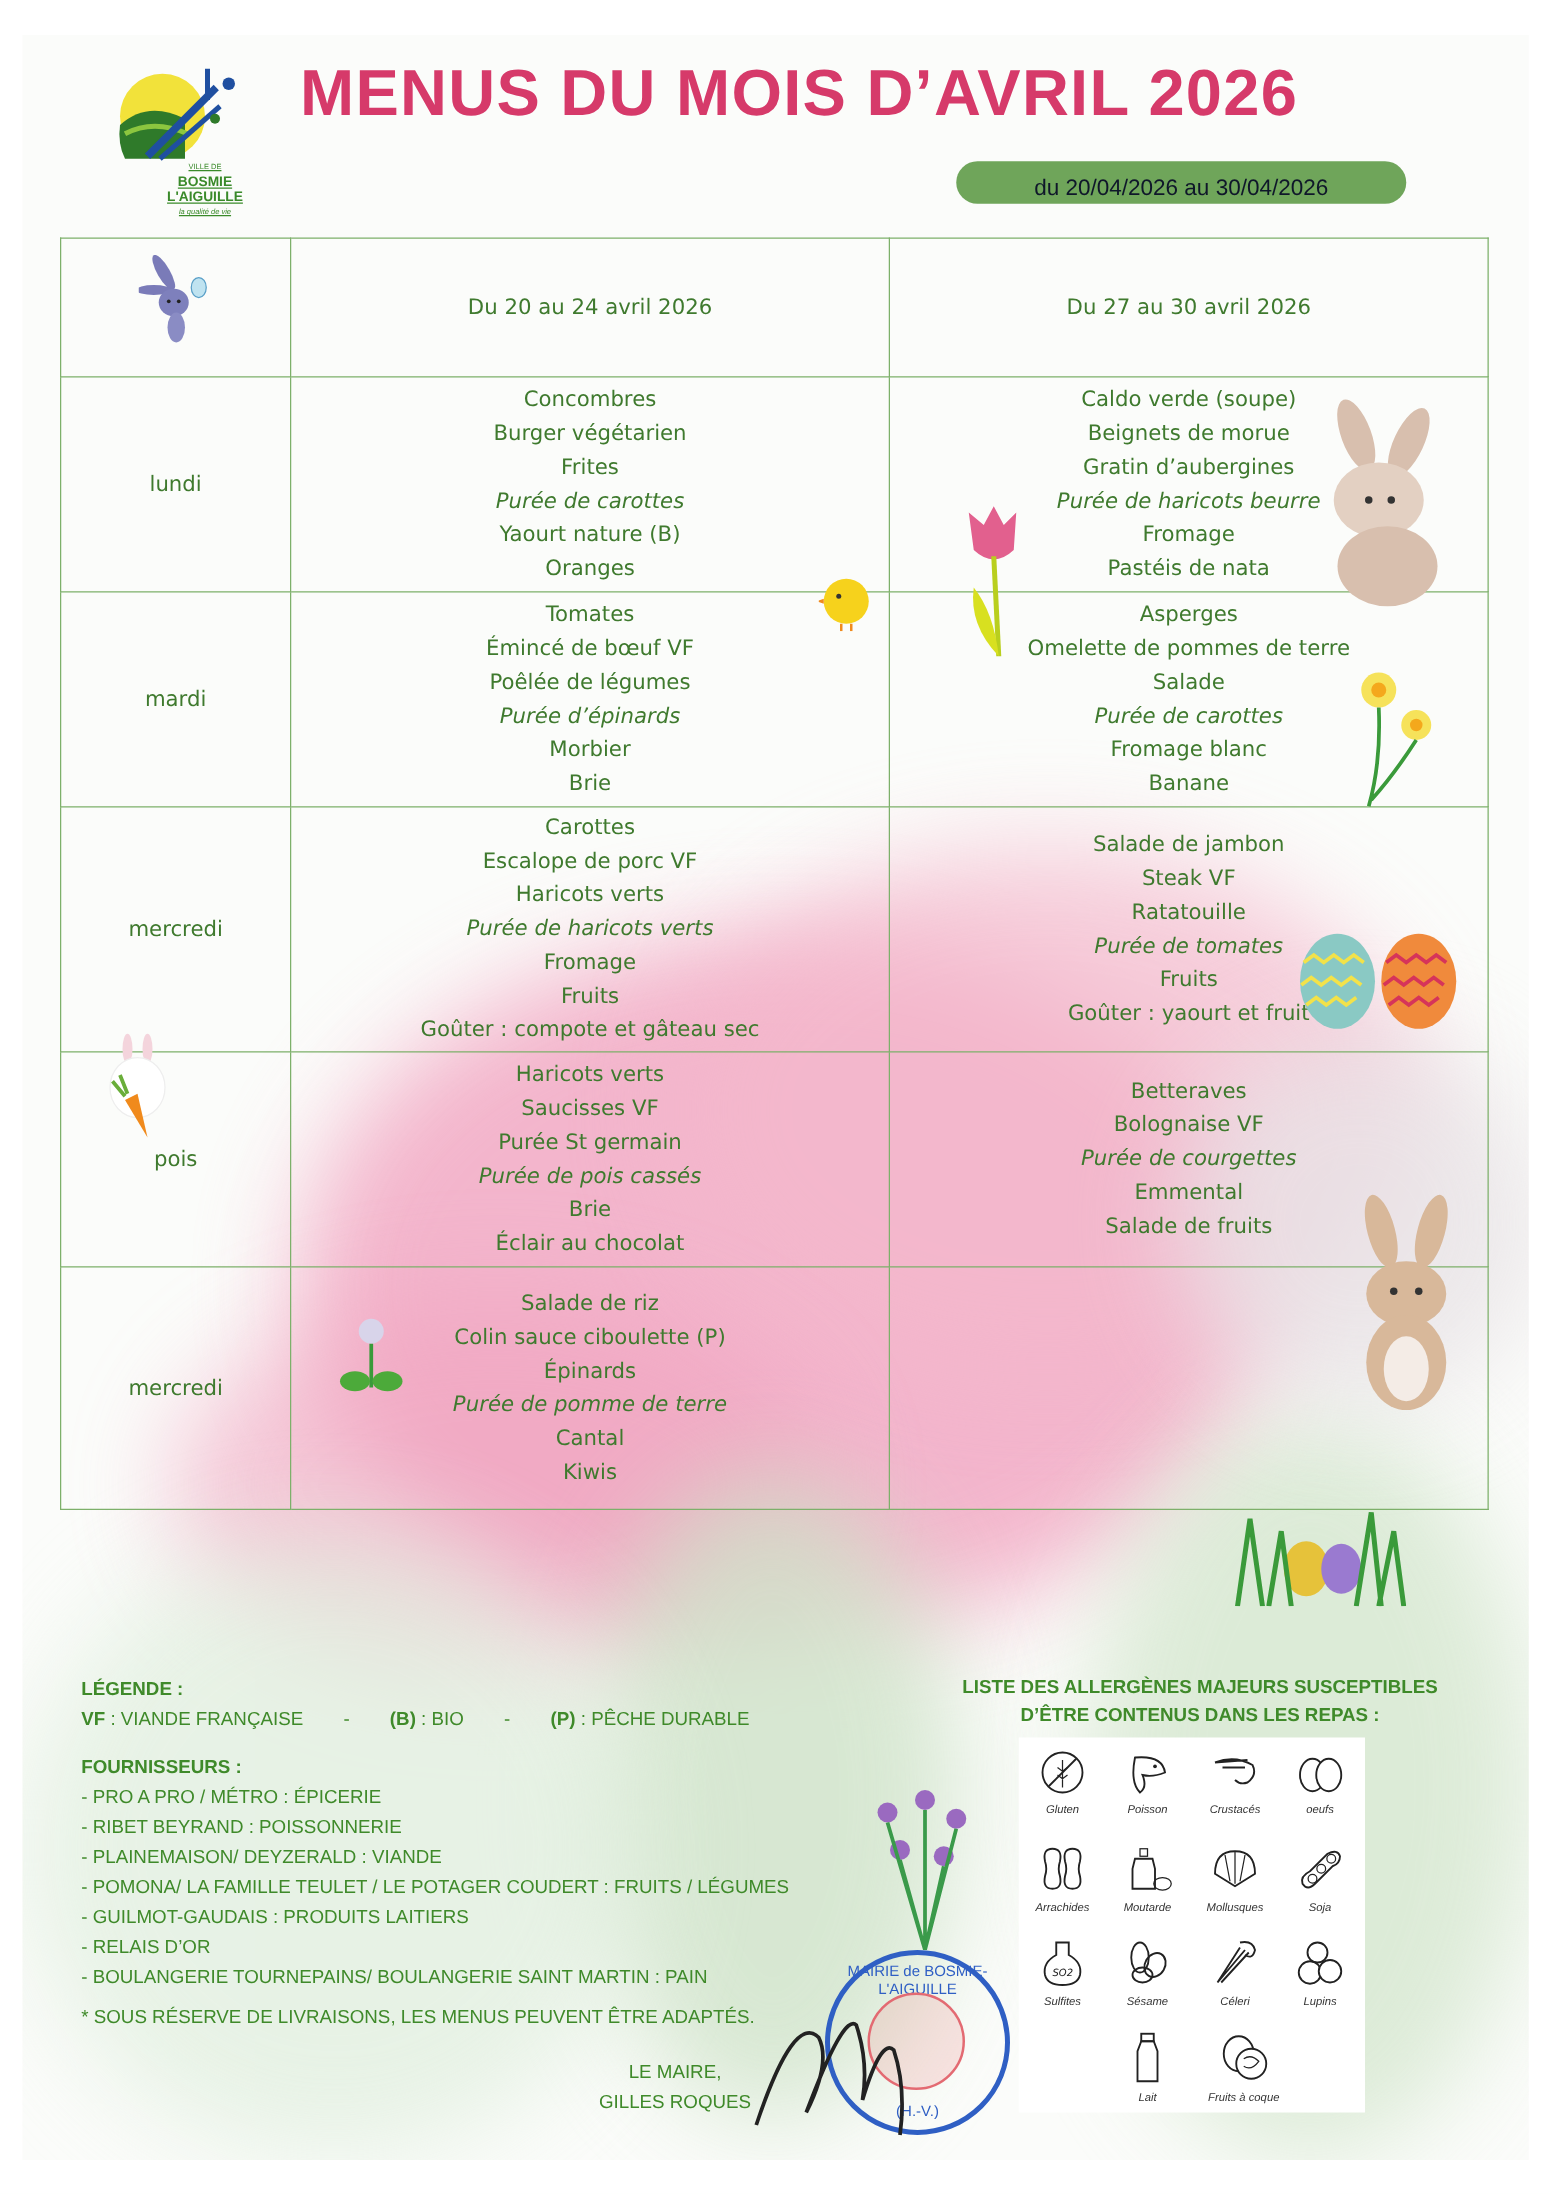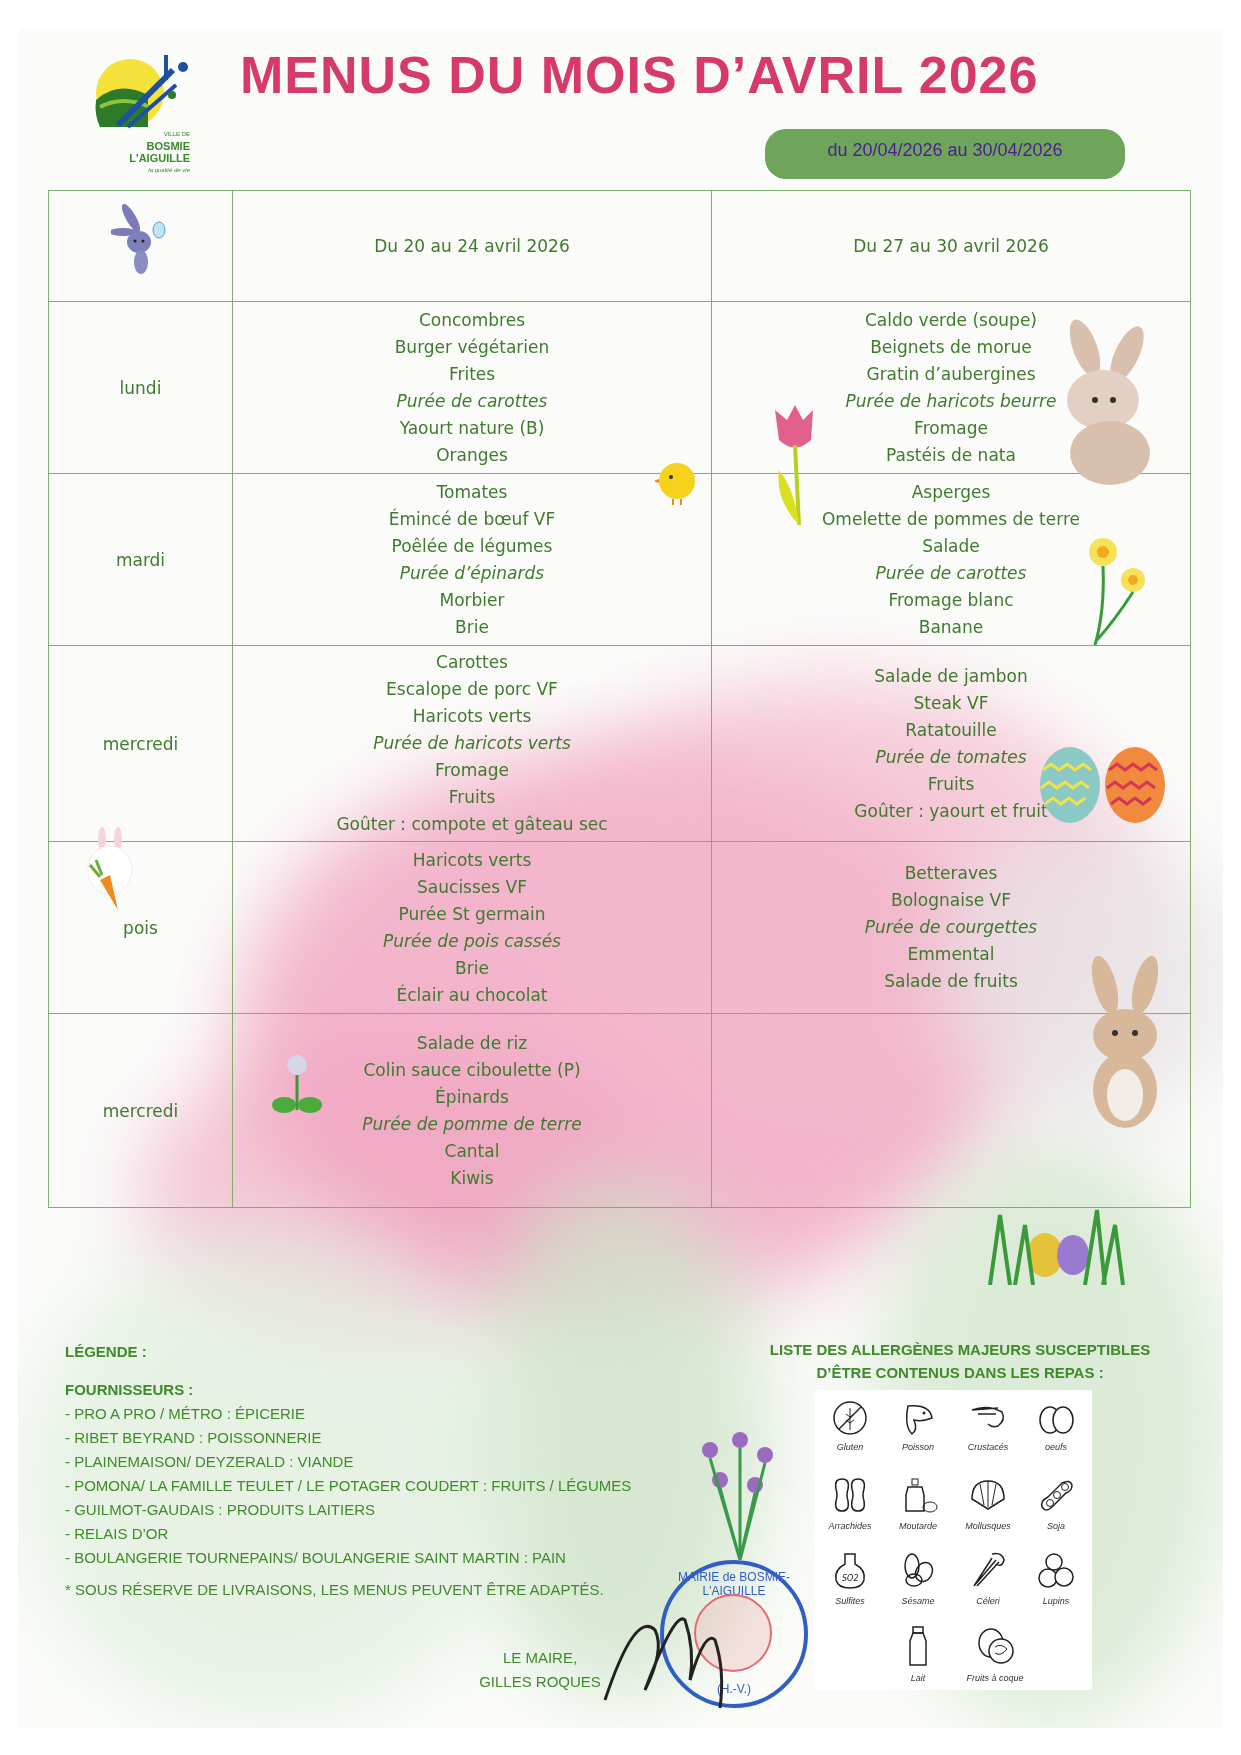--- a/index.html
+++ b/index.html
@@ -8,25 +8,25 @@
   .blob{position:absolute;border-radius:50%;filter:blur(40px);}
   .b1{left:220px;top:720px;width:780px;height:560px;background:#f2a9c4;opacity:.85;}
   .b2{left:520px;top:650px;width:600px;height:420px;background:#f4b8cc;opacity:.7;}
   .b3{left:120px;top:1010px;width:520px;height:300px;background:#f0a3bf;opacity:.6;}
   .b4{left:450px;top:1150px;width:300px;height:520px;background:#cfe3c9;opacity:.8;}
   .b5{left:0px;top:1200px;width:500px;height:500px;background:#dfeedd;opacity:.7;}
   .b6{left:850px;top:1100px;width:360px;height:600px;background:#d5e7cf;opacity:.8;}
   .b7{left:920px;top:800px;width:300px;height:300px;background:#e8e3e6;opacity:.8;}
 
   .logo{position:absolute;left:88px;top:45px;width:110px;height:130px;}
-  .logo-text{position:absolute;left:110px;top:128px;width:80px;text-align:right;font-family:"Liberation Sans",sans-serif;font-weight:bold;color:#3a8a2a;font-size:11px;line-height:12px;}
+  .logo-text{position:absolute;left:124px;top:128px;width:80px;text-align:center;font-family:"Liberation Sans",sans-serif;font-weight:bold;color:#3a8a2a;font-size:11px;line-height:12px;text-decoration:underline;}
   .logo-small{font-size:6px;color:#3a8a2a;font-weight:normal;}
 
   .title{position:absolute;left:240px;top:45px;width:880px;font-family:"Liberation Sans",sans-serif;font-weight:bold;font-size:52px;color:#d63a6a;letter-spacing:1px;}
-  .date-pill{position:absolute;left:765px;top:129px;width:360px;height:50px;border-radius:21px;background:#6fa55a;color:#4c1d95;font-family:"Liberation Sans",sans-serif;font-size:18px;line-height:42px;text-align:center;}
+  .date-pill{position:absolute;left:765px;top:129px;width:360px;height:34px;border-radius:21px;background:#6fa55a;color:#0f172a;font-family:"Liberation Sans",sans-serif;font-size:18px;line-height:42px;text-align:center;}
 
   table.menu{position:absolute;left:48px;top:190px;width:1143px;border-collapse:collapse;table-layout:fixed;font-family:"DejaVu Sans",sans-serif;}
   table.menu td{border:1.5px solid #7db06a;text-align:center;vertical-align:middle;color:#3f7a2e;}
   .col-day{width:184px;}
   .col-w{width:479px;}
   .hdr-row td{height:108px;font-size:17px;}
   .day-cell{font-size:17px;}
   .meal{font-size:17px;line-height:27px;}
   .meal .it{font-style:italic;}
 
@@ -263,20 +263,27 @@
   <circle cx="20" cy="20" r="8" fill="#9a6ac0"></circle>
     <circle cx="50" cy="10" r="8" fill="#9a6ac0"></circle>
   <circle cx="75" cy="25" r="8" fill="#9a6ac0"></circle>
     <circle cx="30" cy="50" r="8" fill="#9a6ac0"></circle>
   <circle cx="65" cy="55" r="8" fill="#9a6ac0"></circle>
   <path d="M20 28 L50 130 M50 18 L50 130 M75 33 L50 130 M30 58 L50 130 M65 63 L50 130" stroke="#3a9a4a" stroke-width="3"></path>
 </svg>
 
 <div class="legend">
   <div class="h">LÉGENDE :</div>
+  <div>
+    <b>VF</b><span> : VIANDE FRANÇAISE</span>
+    <span class="sp"></span><span>-</span><span class="sp"></span>
+    <b>(B)</b><span> : BIO</span>
+    <span class="sp"></span><span>-</span><span class="sp"></span>
+    <b>(P)</b><span> : PÊCHE DURABLE</span>
+  </div>
   <div style="height:14px;"></div>
   <div class="h">FOURNISSEURS :</div>
   <div>- PRO A PRO / MÉTRO : ÉPICERIE</div>
   <div>- RIBET BEYRAND : POISSONNERIE</div>
   <div>- PLAINEMAISON/ DEYZERALD : VIANDE</div>
   <div>- POMONA/ LA FAMILLE TEULET / LE POTAGER COUDERT : FRUITS / LÉGUMES</div>
   <div>- GUILMOT-GAUDAIS : PRODUITS LAITIERS</div>
   <div>- RELAIS D’OR</div>
   <div>- BOULANGERIE TOURNEPAINS/ BOULANGERIE SAINT MARTIN : PAIN</div>
   <div style="height:8px;"></div>

